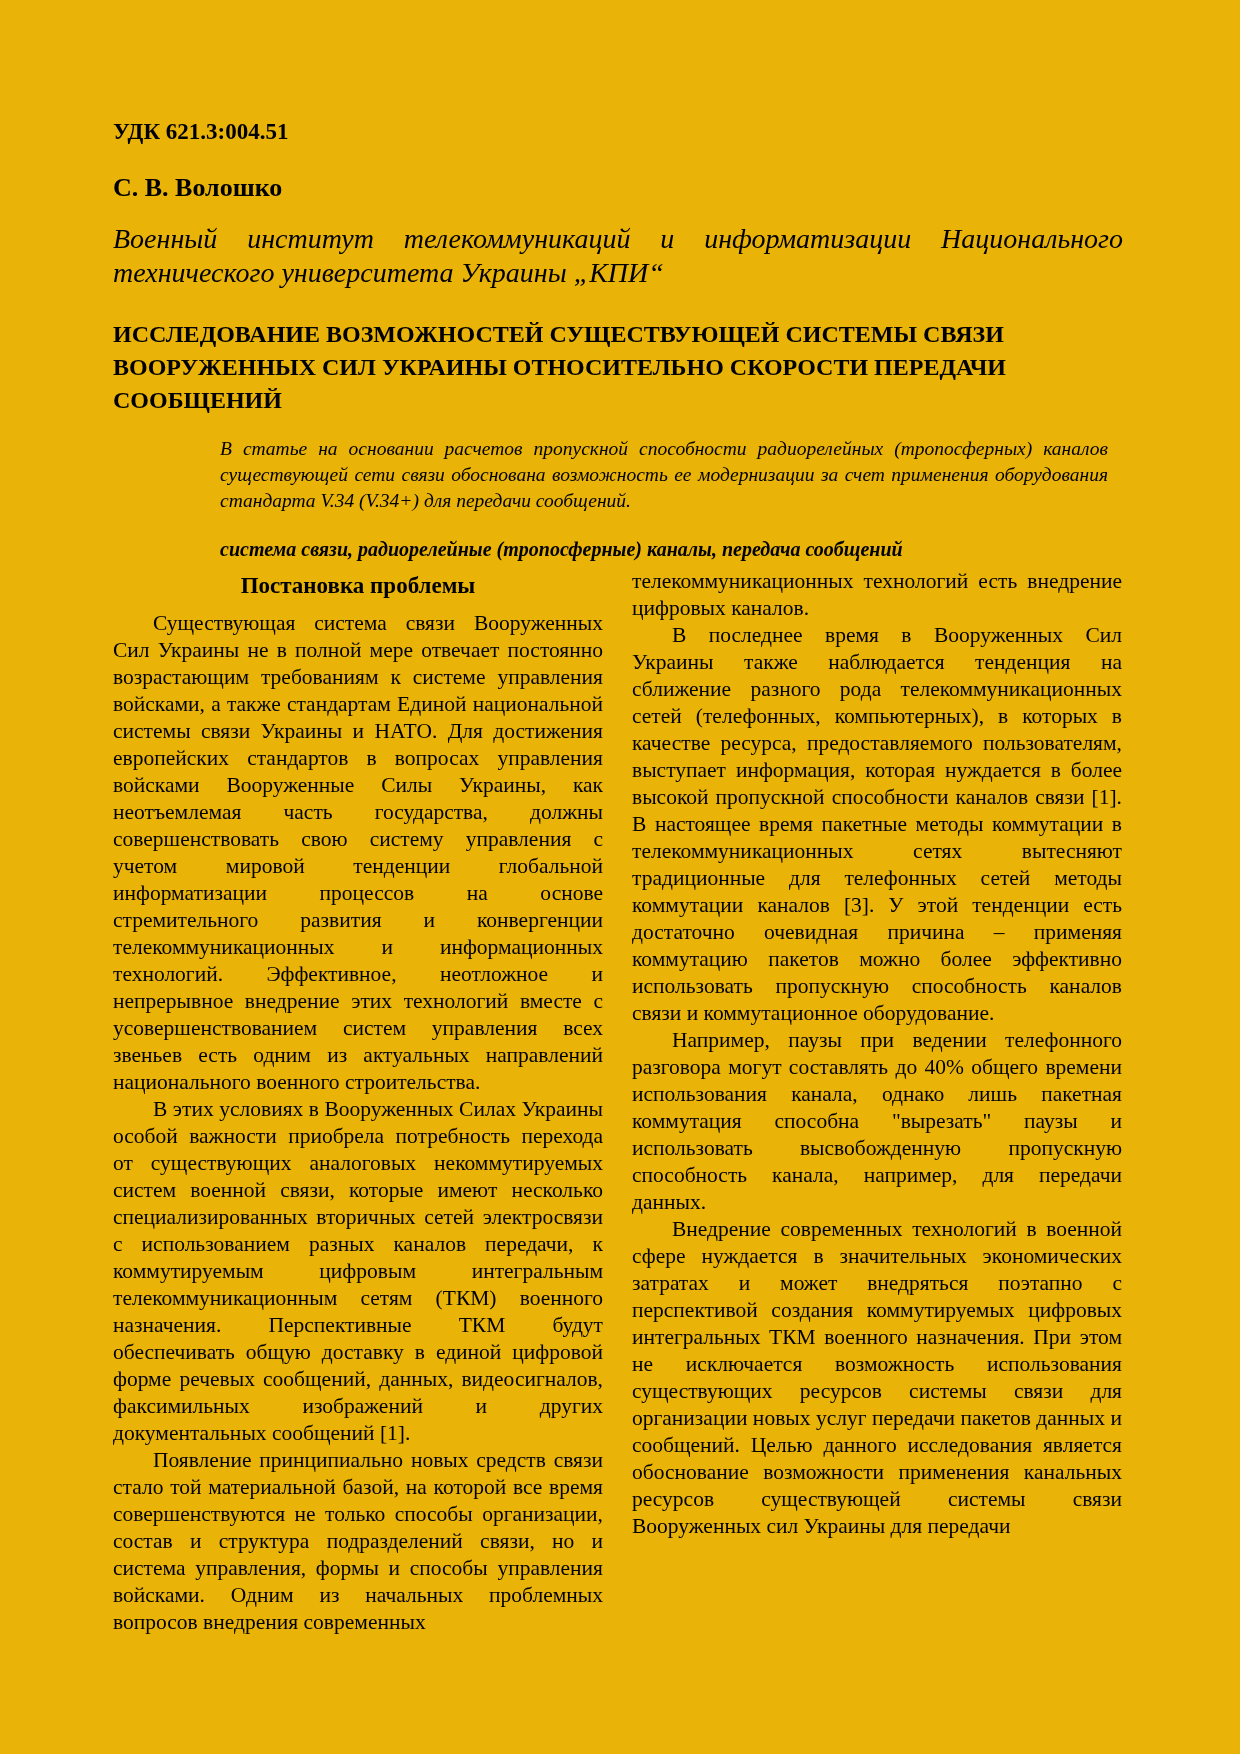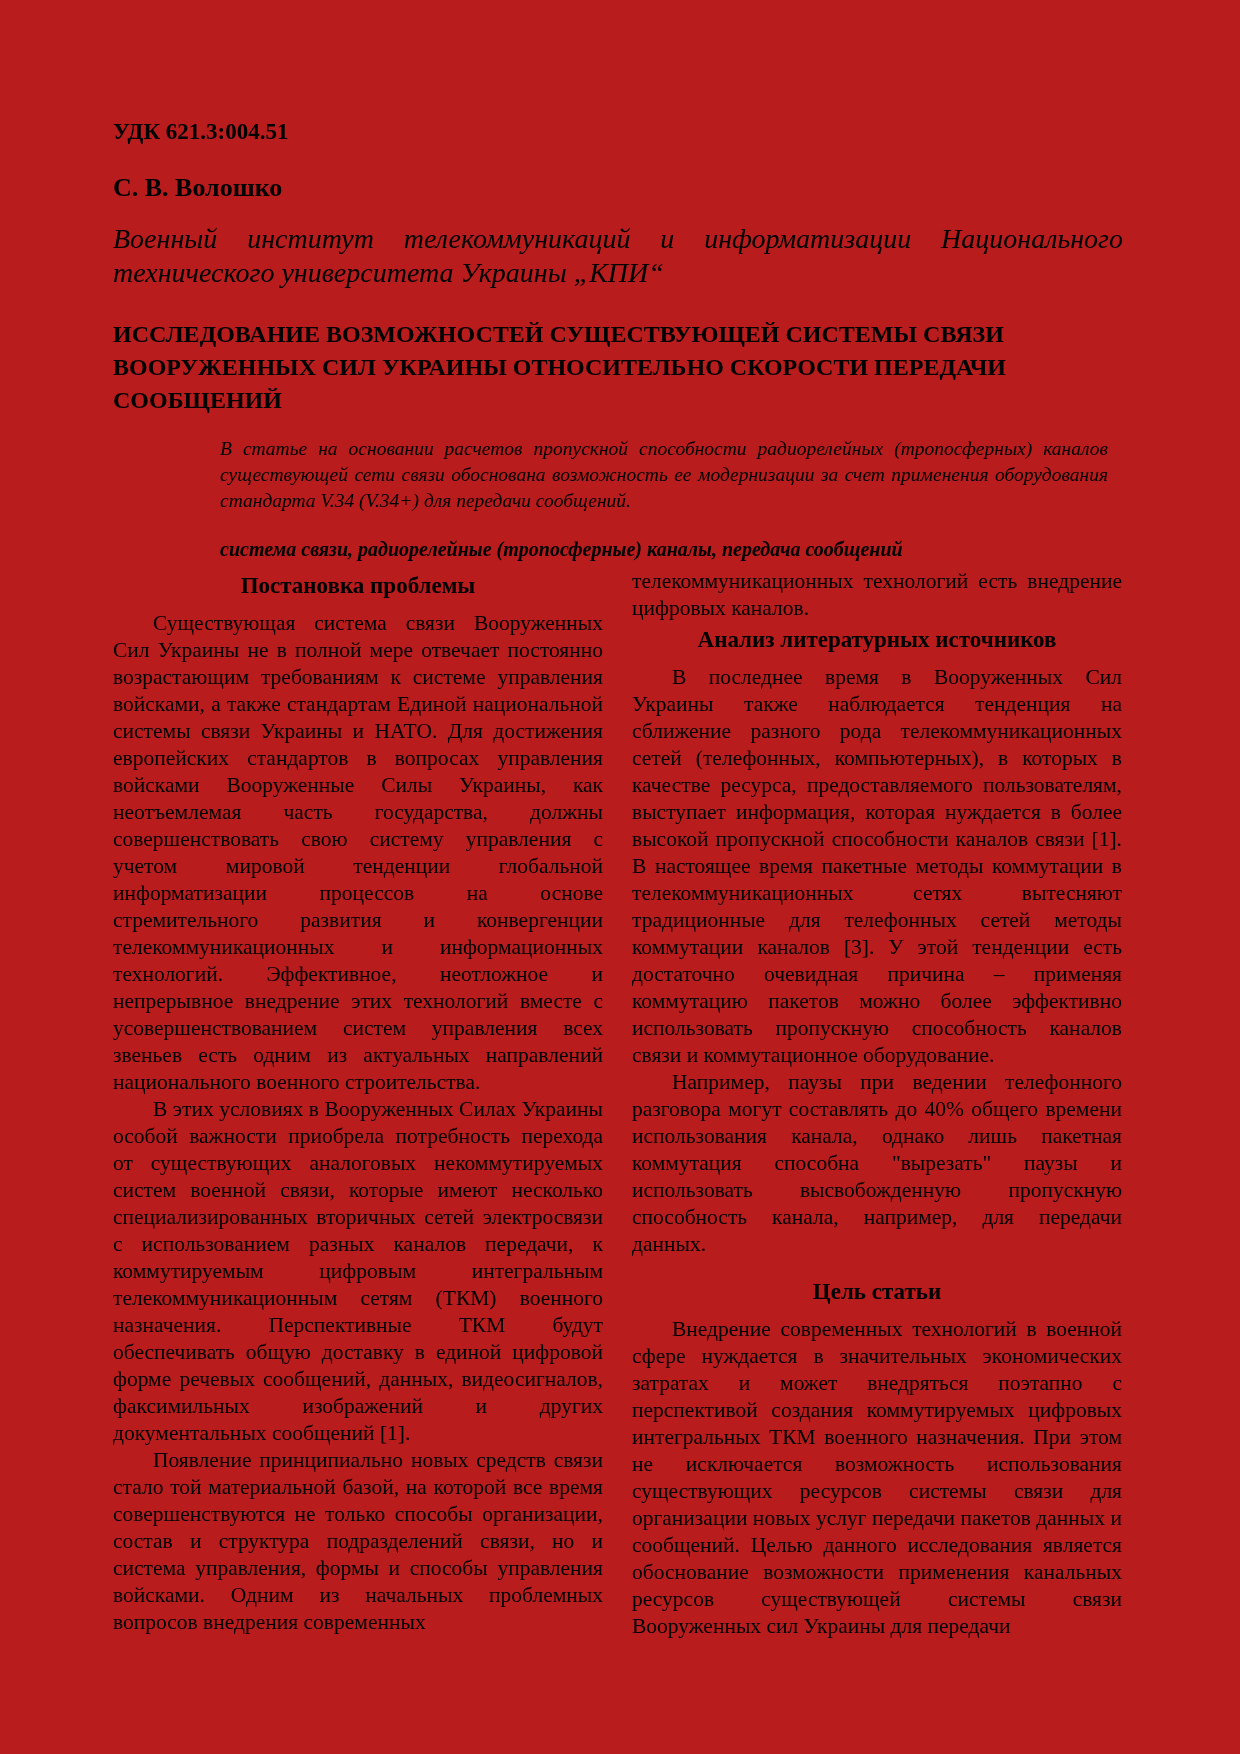--- a/index.html
+++ b/index.html
@@ -7,21 +7,21 @@
   body {
     width: 1240px;
     font-family: "Liberation Serif", "DejaVu Serif", serif;
     color: #000000;
     -webkit-font-smoothing: antialiased;
   }
   .page {
     position: relative;
     width: 1240px;
     height: 1754px;
-    background: #b91c1c;
+    background: #eab308;
     overflow: hidden;
   }
   .content {
     position: absolute;
     left: 113px;
     top: 0;
     width: 1010px;
   }
   .udc {
     margin-top: 118px;
@@ -116,22 +116,20 @@
 
       <div class="col">
         <h2 class="col-heading">Постановка проблемы</h2>
         <p class="body-para indent">Существующая система связи Вооруженных Сил Украины не в полной мере отвечает постоянно возрастающим требованиям к системе управления войсками, а также стандартам Единой национальной системы связи Украины и НАТО. Для достижения европейских стандартов в вопросах управления войсками Вооруженные Силы Украины, как неотъемлемая часть государства, должны совершенствовать свою систему управления с учетом мировой тенденции глобальной информатизации процессов на основе стремительного развития и конвергенции телекоммуникационных и информационных технологий. Эффективное, неотложное и непрерывное внедрение этих технологий вместе с усовершенствованием систем управления всех звеньев есть одним из актуальных направлений национального военного строительства.</p>
         <p class="body-para indent">В этих условиях в Вооруженных Силах Украины особой важности приобрела потребность перехода от существующих аналоговых некоммутируемых систем военной связи, которые имеют несколько специализированных вторичных сетей электросвязи с использованием разных каналов передачи, к коммутируемым цифровым интегральным телекоммуникационным сетям (ТКМ) военного назначения. Перспективные ТКМ будут обеспечивать общую доставку в единой цифровой форме речевых сообщений, данных, видеосигналов, факсимильных изображений и других документальных сообщений [1].</p>
         <p class="body-para indent">Появление принципиально новых средств связи стало той материальной базой, на которой все время совершенствуются не только способы организации, состав и структура подразделений связи, но и система управления, формы и способы управления войсками. Одним из начальных проблемных вопросов внедрения современных</p>
       </div>
 
       <div class="col">
         <p class="body-para">телекоммуникационных технологий есть внедрение цифровых каналов.</p>
-        <h2 class="col-heading">Анализ литературных источников</h2>
         <p class="body-para indent">В последнее время в Вооруженных Сил Украины также наблюдается тенденция на сближение разного рода телекоммуникационных сетей (телефонных, компьютерных), в которых в качестве ресурса, предоставляемого пользователям, выступает информация, которая нуждается в более высокой пропускной способности каналов связи [1]. В настоящее время пакетные методы коммутации в телекоммуникационных сетях вытесняют традиционные для телефонных сетей методы коммутации каналов [3]. У этой тенденции есть достаточно очевидная причина – применяя коммутацию пакетов можно более эффективно использовать пропускную способность каналов связи и коммутационное оборудование.</p>
         <p class="body-para indent">Например, паузы при ведении телефонного разговора могут составлять до 40% общего времени использования канала, однако лишь пакетная коммутация способна "вырезать" паузы и использовать высвобожденную пропускную способность канала, например, для передачи данных.</p>
-        <h2 class="col-heading goal">Цель статьи</h2>
         <p class="body-para indent">Внедрение современных технологий в военной сфере нуждается в значительных экономических затратах и может внедряться поэтапно с перспективой создания коммутируемых цифровых интегральных ТКМ военного назначения. При этом не исключается возможность использования существующих ресурсов системы связи для организации новых услуг передачи пакетов данных и сообщений. Целью данного исследования является обоснование возможности применения канальных ресурсов существующей системы связи Вооруженных сил Украины для передачи</p>
       </div>
 
     </div>
   </div>
 </div>
 
 </body></html>

